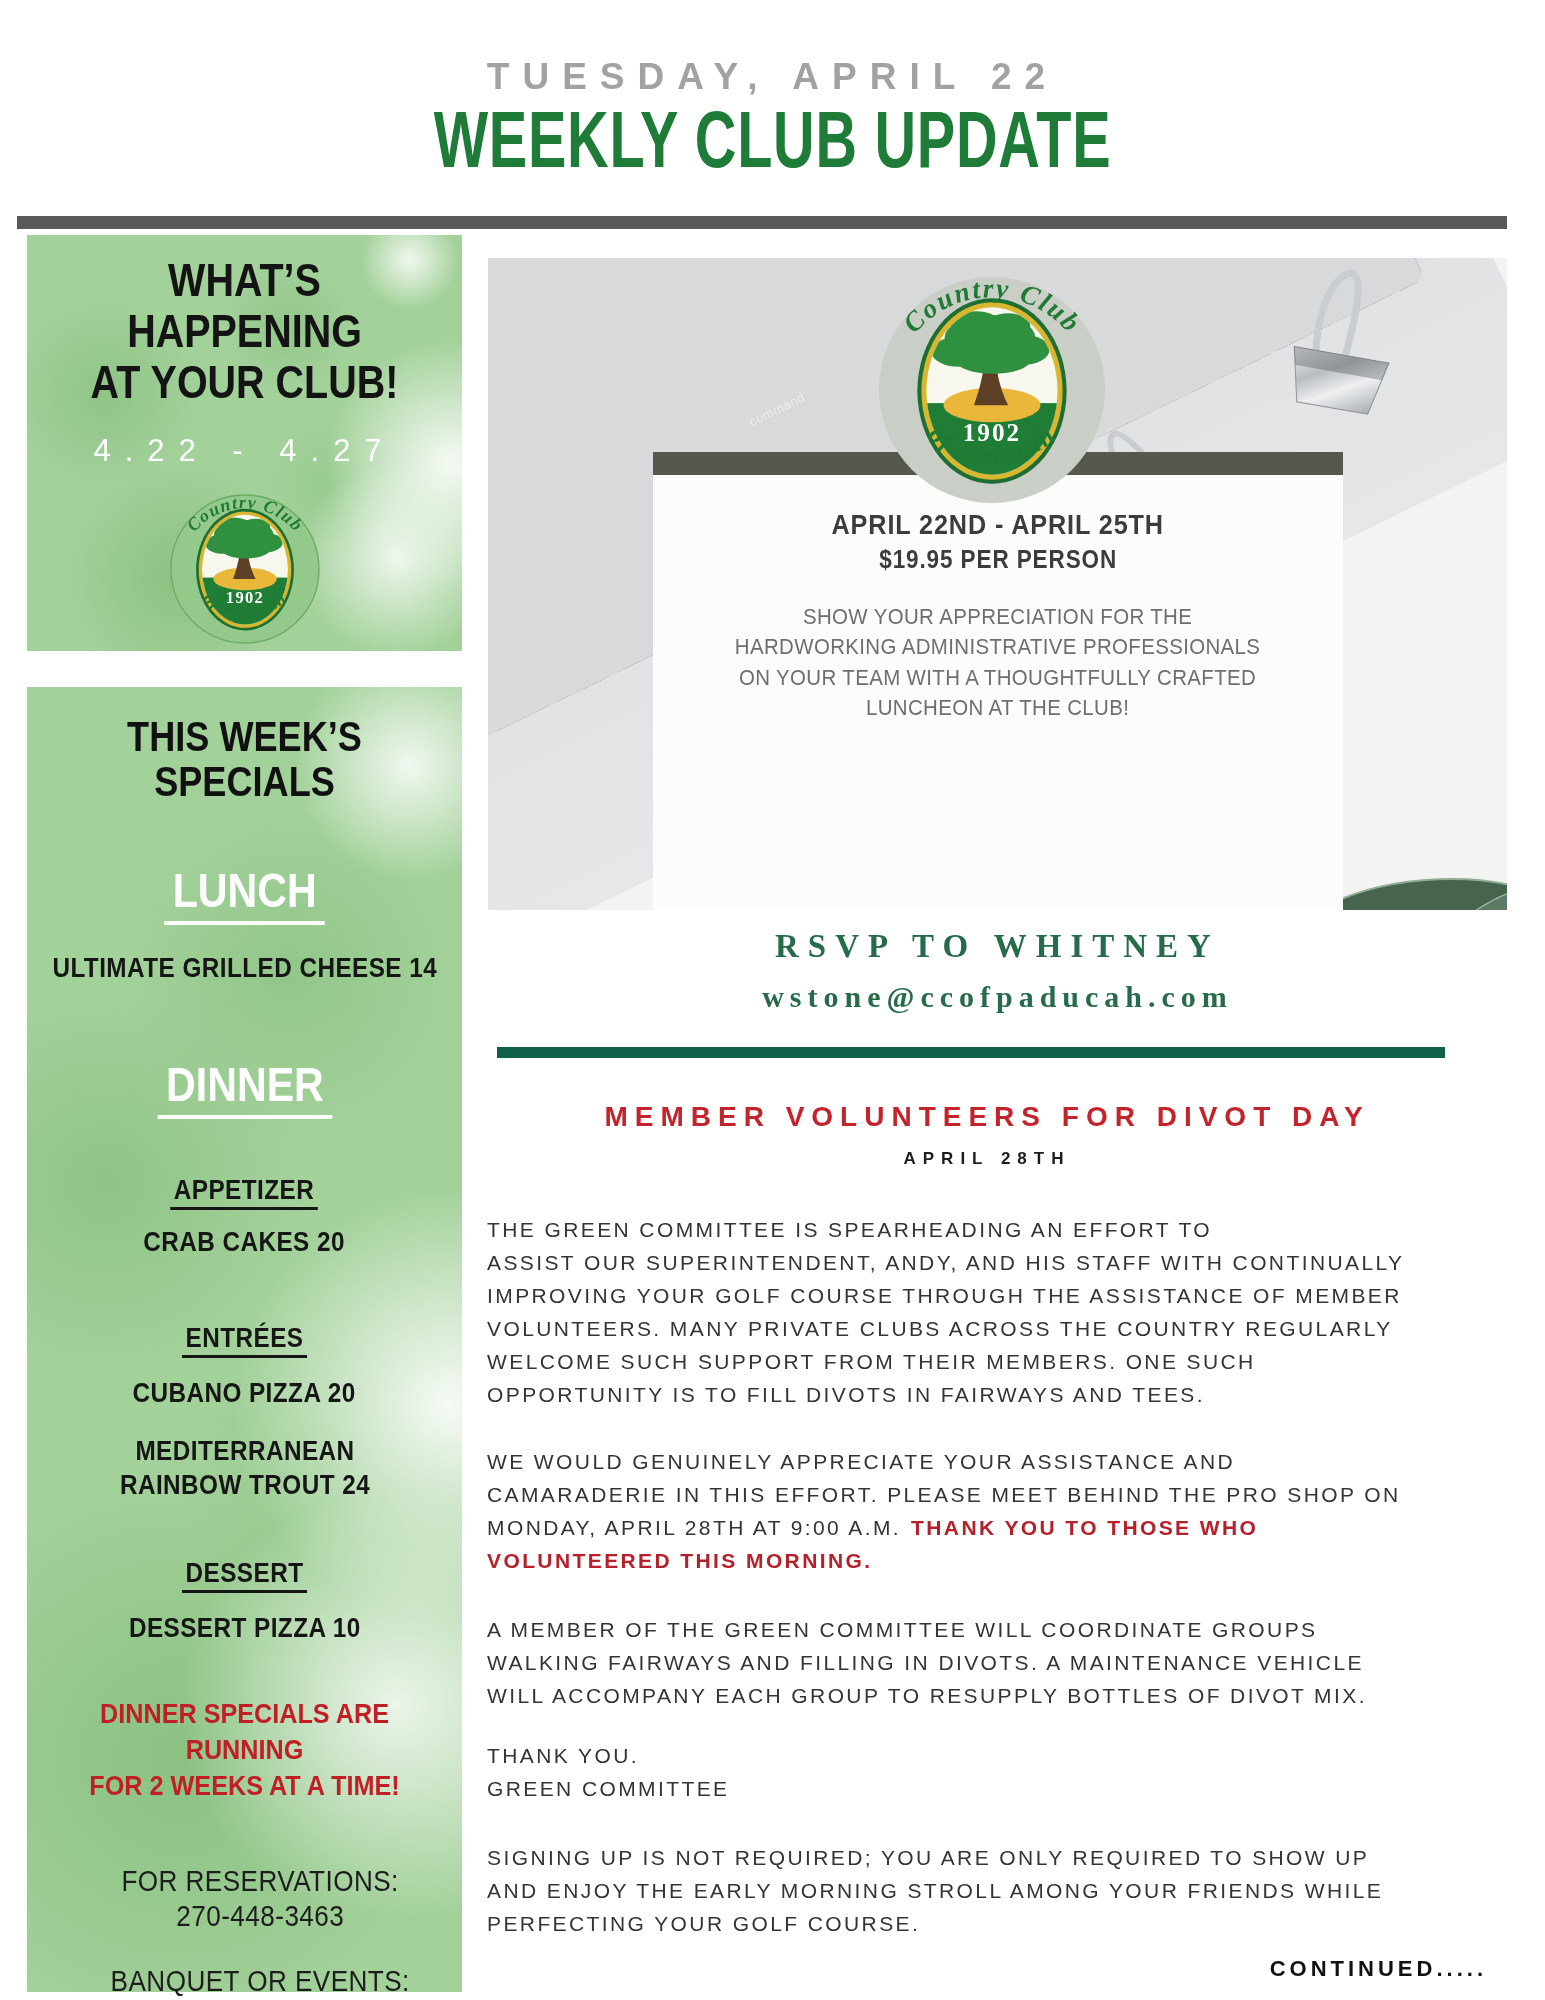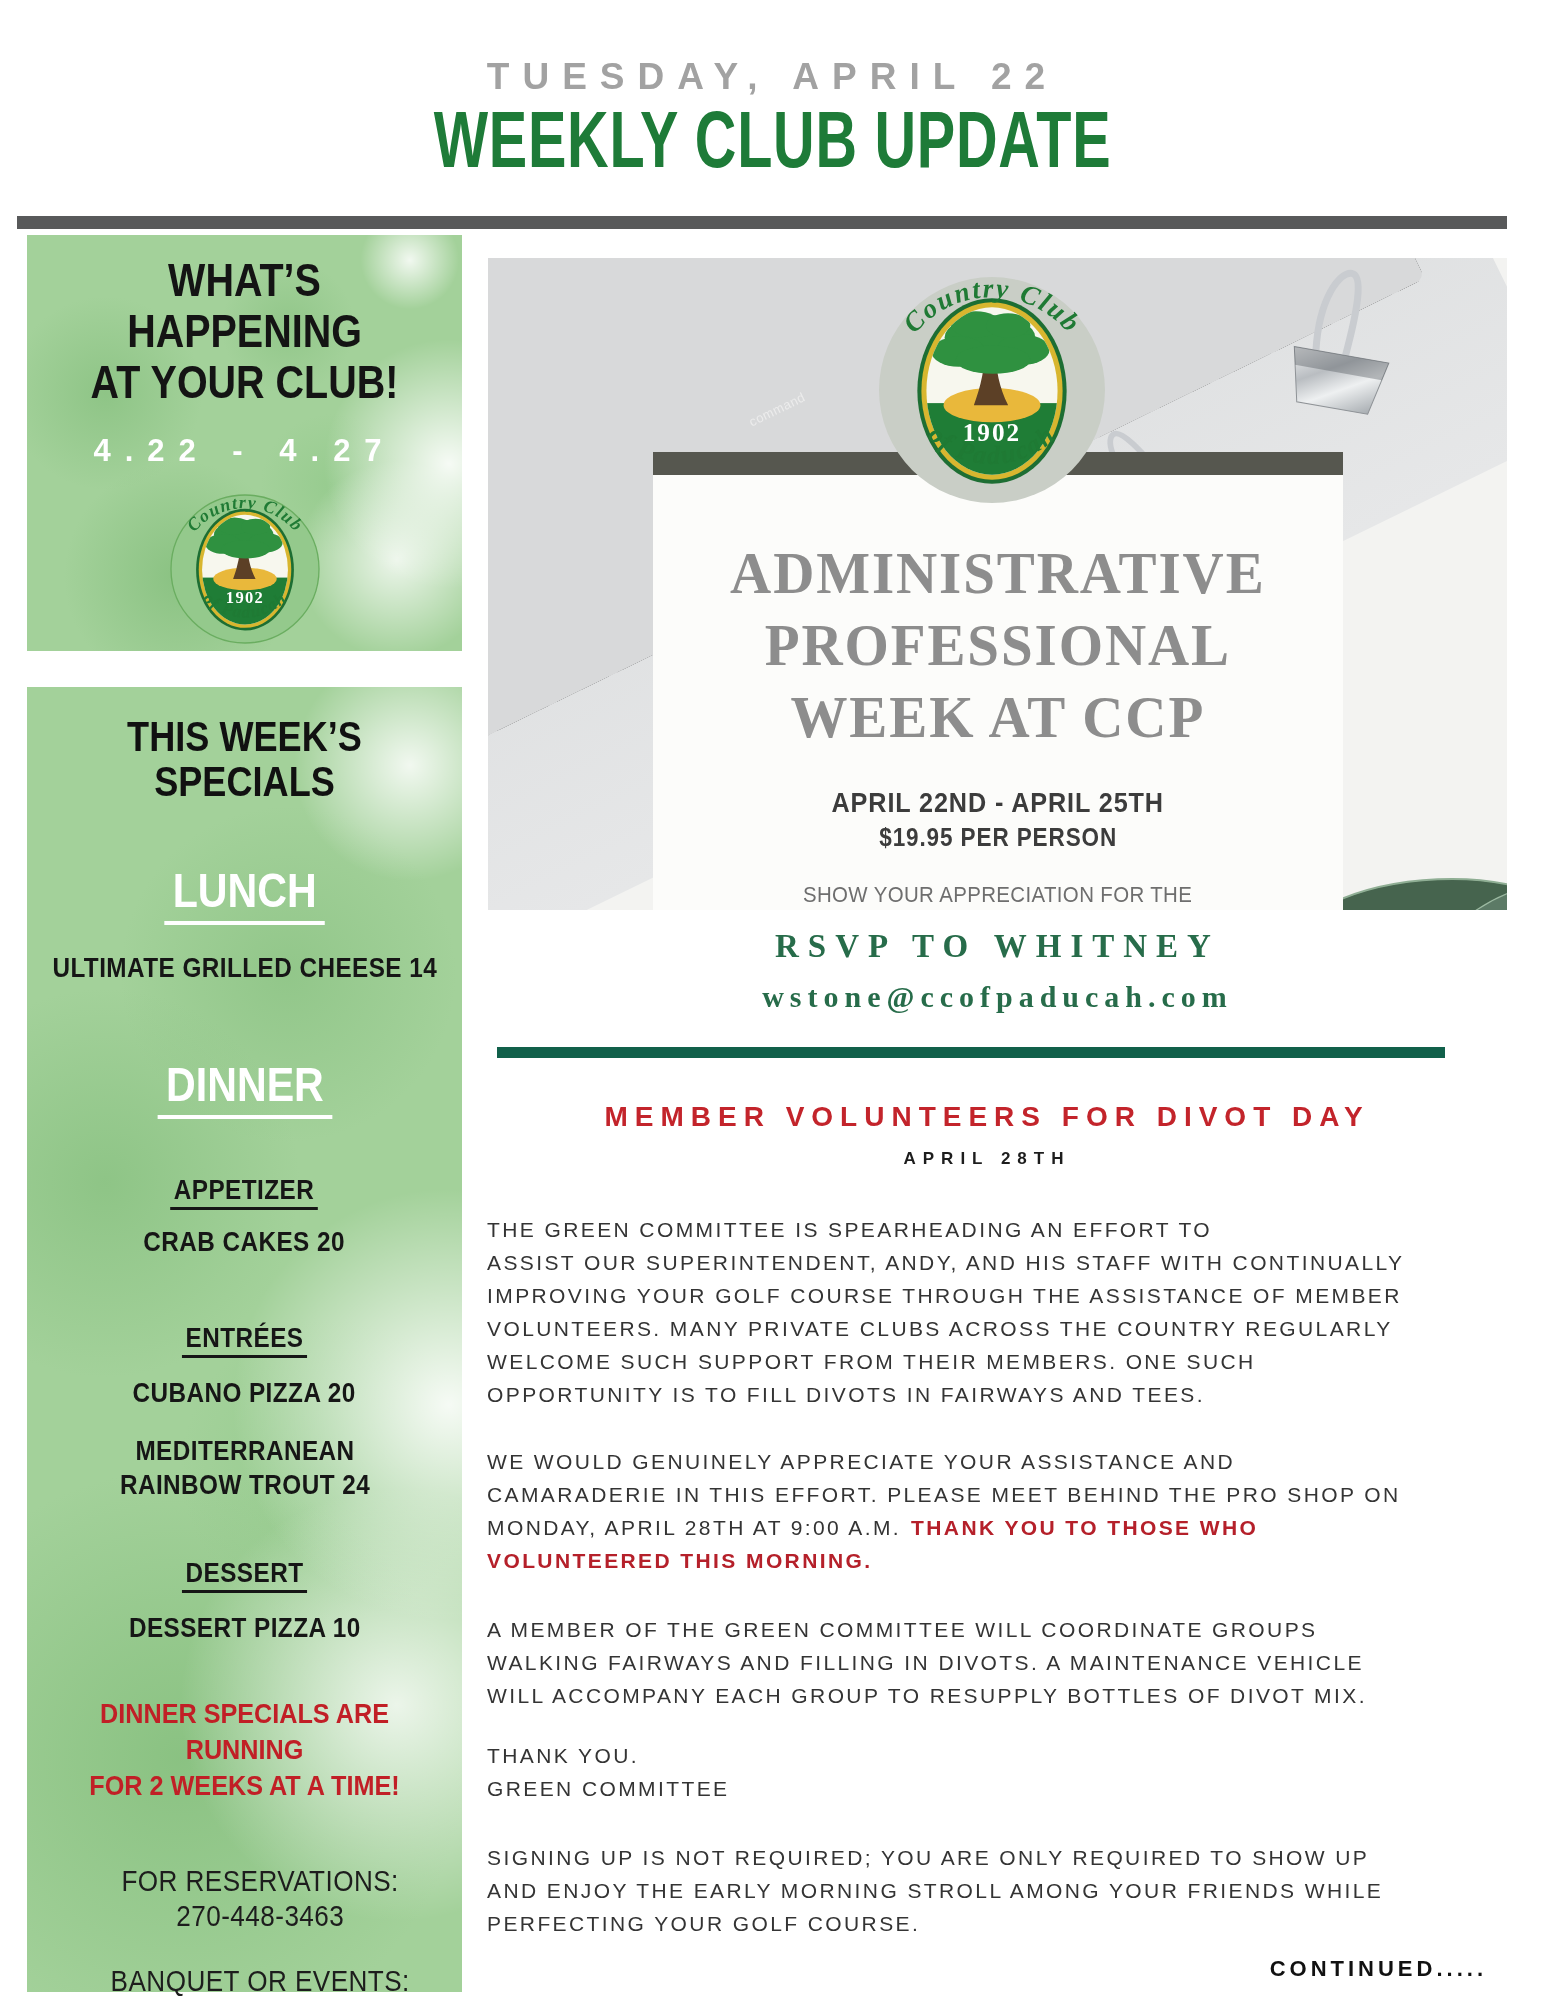--- a/index.html
+++ b/index.html
@@ -26,21 +26,21 @@
         radial-gradient(circle at 88% 6%, rgba(255,255,255,.85), rgba(255,255,255,0) 9%),
         radial-gradient(circle at 97% 55%, rgba(255,255,255,.9), rgba(255,255,255,0) 26%),
         radial-gradient(circle at 85% 78%, rgba(255,255,255,.8), rgba(255,255,255,0) 20%),
         radial-gradient(circle at 18% 38%, rgba(140,195,132,.9), rgba(140,195,132,0) 22%),
         radial-gradient(circle at 60% 22%, rgba(140,195,132,.75), rgba(140,195,132,0) 16%),
         radial-gradient(circle at 35% 82%, rgba(132,190,124,.8), rgba(132,190,124,0) 26%),
         radial-gradient(circle at 70% 60%, rgba(150,203,142,.9), rgba(150,203,142,0) 18%);}
   .sb1{left:27px;top:235px;width:435px;height:416px;}
   .sb2{left:27px;top:687px;width:435px;height:1305px;}
   .sb1 .head{padding-top:20px;font-size:47px;font-weight:700;color:#141414;line-height:1.08;}
-  .sb-date{margin-top:26px;font-size:31px;font-weight:700;color:#ffffff;letter-spacing:14px;}
+  .sb-date{margin-top:26px;font-size:31px;font-weight:400;color:#ffffff;letter-spacing:14px;}
   .sb-logo{margin-top:24px;}
   .sb2 .head{padding-top:27px;font-size:43px;font-weight:700;color:#111;line-height:1.05;}
   .meal{font-size:49px;font-weight:700;color:#ffffff;}
   .meal .u{border-bottom:4px solid #ffffff;padding:0 10px 4px;}
   .item{font-size:27px;font-weight:700;color:#161616;line-height:1.25;letter-spacing:.5px;text-align:center;}
   .item .u{border-bottom:3px solid #161616;padding:0 4px 2px;}
   .sb-red{font-size:28px;font-weight:700;color:#c11f26;line-height:1.28;}
   .sb-contact{font-size:29px;font-weight:400;color:#1d1d1d;line-height:1.22;letter-spacing:.5px;padding-left:31px;}
 
   
@@ -263,25 +263,20 @@
             </g>
           <g transform="rotate(-132 250 470) scale(.8) translate(60,110)">
               <path d="M250,470 C200,450 130,446 80,462 C56,470 44,482 46,490 C80,508 150,506 200,490 C230,480 246,476 250,470 Z" fill="#557257"></path>
             </g>
         </g>
       </g>
     </svg>
 
     <div class="abs" style="left:165px;top:194px;width:690px;height:23px;background:#56574f"></div>
     <div class="abs ctr" style="left:165px;top:217px;width:690px;height:435px;background:#fcfcfa">
-      <div class="card-title">
-        <span class="sq95 pre">ADMINISTRATIVE
-PROFESSIONAL
-WEEK AT CCP</span>
-      </div>
       <div class="card-dates">
         <span class="sq90">APRIL 22ND - APRIL 25TH</span>
       </div>
       <div class="card-price">
         <span class="sq90">$19.95 PER PERSON</span>
       </div>
       <div class="card-body">
         <span class="sq95 pre">SHOW YOUR APPRECIATION FOR THE
 HARDWORKING ADMINISTRATIVE PROFESSIONALS
 ON YOUR TEAM WITH A THOUGHTFULLY CRAFTED

